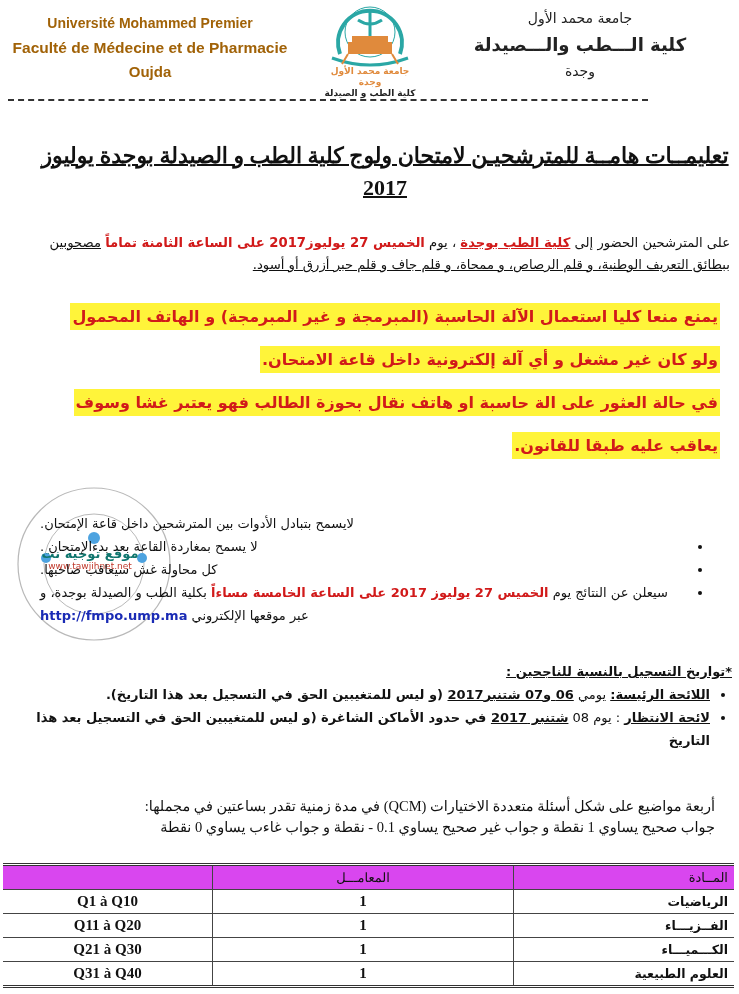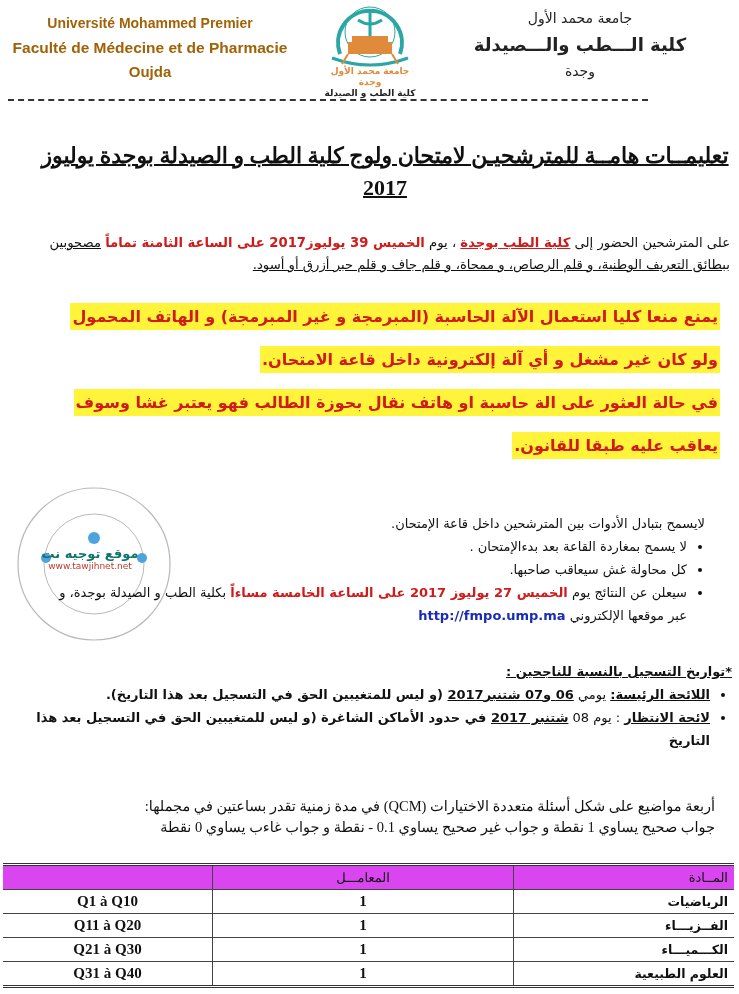--- a/index.html
+++ b/index.html
@@ -34,21 +34,21 @@
   .warn .line { display:block; margin-bottom:13px; }
   .warn .hl { background:#fff43a; padding:4px 2px; line-height:30px; }
 
   
   .wm { position:absolute; left:14px; top:484px; width:160px; height:160px; pointer-events:none; }
   .wm-text { position:absolute; left:40px; top:546px; width:100px; text-align:center; direction:rtl; }
   .wm-text .t1 { font-weight:bold; font-size:13px; color:#0f766e; }
   .wm-text .t2 { font-size:9px; color:#c0392b; direction:ltr; }
 
   
-  .rules { position:absolute; left:40px; top:512px; width:665px; direction:rtl; text-align:right; font-size:13px; line-height:23px; }
+  .rules { position:absolute; left:40px; top:512px; width:665px; direction:rtl; text-align:left; font-size:13px; line-height:23px; }
   .rules .first { display:block; }
   .rules ul { margin:0; padding:0 18px 0 0; }
   .rules li { margin:0; }
   .blue { color:#1a2bb5; font-weight:bold; direction:ltr; unicode-bidi:embed; }
 
   
   .reg { position:absolute; left:20px; top:660px; width:712px; direction:rtl; text-align:right; font-size:13px; line-height:23px; font-weight:bold; }
   .reg ul { margin:0; padding:0 22px 0 0; }
   .reg .normal { font-weight:normal; }
 
@@ -97,21 +97,21 @@
 </div>
 
 <div class="divider"></div>
 
 <div class="title">
   <div><span>تعليمــات هامــة للمترشحيـن لامتحان ولوج كلية الطب و الصيدلة بوجدة يوليوز</span></div>
   <div><span>2017</span></div>
 </div>
 
 <div class="intro">
-  <span>على المترشحين الحضور إلى </span><span class="red u">كلية الطب بوجدة</span><span> ، يوم </span><span class="red">الخميس</span><span class="red"> 39 يوليوز2017 على الساعة الثامنة تماماً</span><span> </span><span class="u">مصحوبين</span>
+  <span>على المترشحين الحضور إلى </span><span class="red u">كلية الطب بوجدة</span><span> ، يوم </span><span class="red">الخميس</span><span class="red"> 27 يوليوز2017 على الساعة الثامنة تماماً</span><span> </span><span class="u">مصحوبين</span>
   <br><span class="u">ببطائق التعريف الوطنية، و قلم الرصاص، و ممحاة، و قلم جاف و قلم حبر أزرق أو أسود.</span>
 </div>
 
 <div class="warn">
   <span class="line"><span class="hl">يمنع منعا كليا استعمال الآلة الحاسبة (المبرمجة و غير المبرمجة) و الهاتف المحمول</span></span>
   <span class="line"><span class="hl">ولو كان غير مشغل و أي آلة إلكترونية داخل قاعة الامتحان.</span></span>
   <span class="line"><span class="hl">في حالة العثور على الة حاسبة او هاتف نقال بحوزة الطالب فهو يعتبر غشا وسوف</span></span>
   <span class="line"><span class="hl">يعاقب عليه طبقا للقانون.</span></span>
 </div>
 

